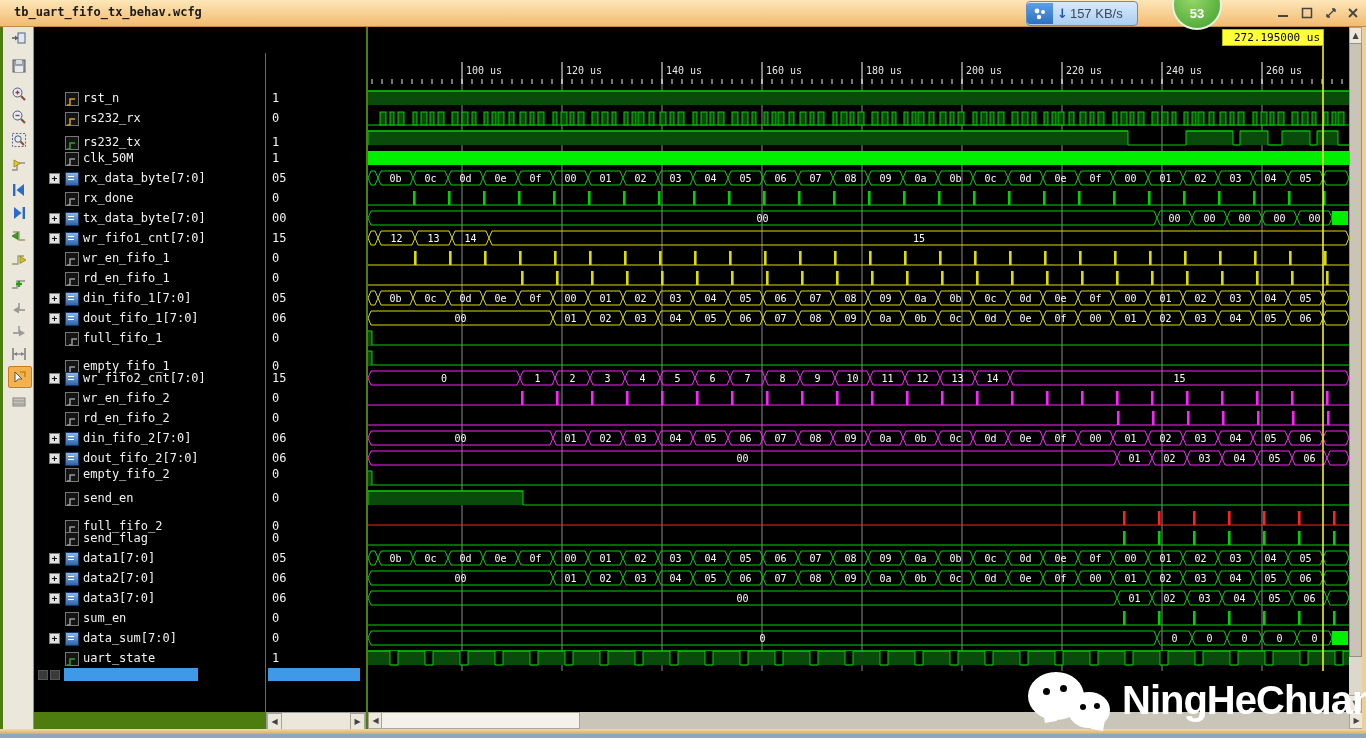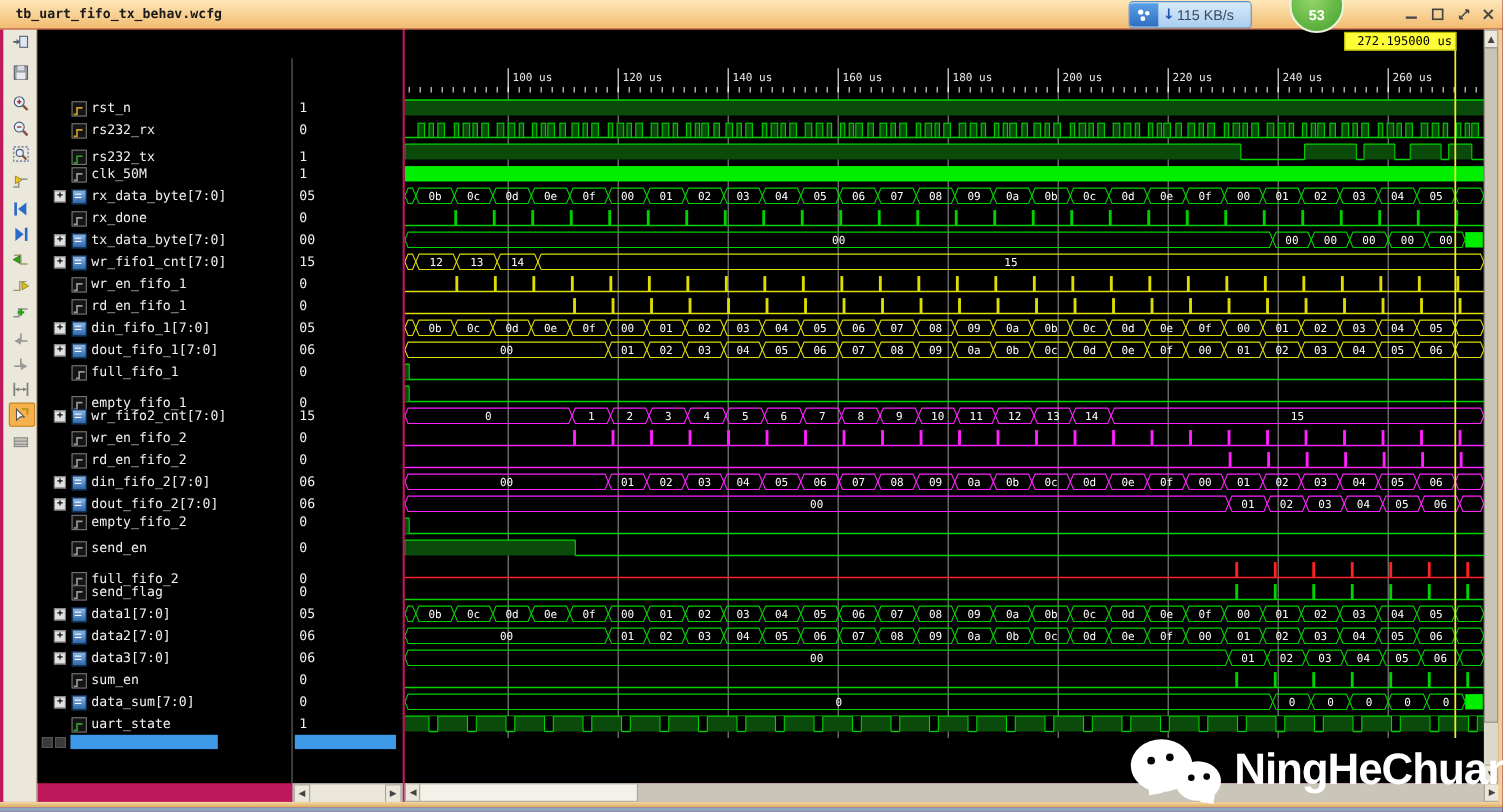--- a/index.html
+++ b/index.html
@@ -1,18 +1,18 @@
 <!DOCTYPE html>
 <html><head>
 <meta charset="utf-8">
 <style>
   html,body{margin:0;padding:0;width:1366px;height:738px;overflow:hidden;background:#000;
     font-family:"Liberation Sans",sans-serif;}
   .abs{position:absolute;}
-  #win{position:absolute;left:0;top:0;width:1366px;height:738px;background:#be185d;}
+  #win{position:absolute;left:0;top:0;width:1366px;height:738px;background:#4d7c0f;}
   
   #titlebar{left:0;top:0;width:1366px;height:26px;
     background:linear-gradient(#fde6b8,#f2bb70);border-bottom:1px solid #c08a48;}
   #title-text{left:14px;top:5px;font:bold 12px "DejaVu Sans Mono",monospace;color:#1a1a1a;}
   
   #net-pill{left:1026px;top:1px;width:110px;height:23px;border:1px solid #5a90c8;border-radius:4px;
     background:linear-gradient(#d8eafc,#a9cdef);display:flex;align-items:center;}
   #net-icon{width:26px;height:21px;background:linear-gradient(#5aa0e8,#2f6fc0);border-radius:3px 0 0 3px;
     display:flex;align-items:center;justify-content:center;}
   #net-arrow{color:#1a55b0;font:bold 13px "DejaVu Sans",sans-serif;margin:0 2px 0 4px;}
@@ -1360,21 +1360,21 @@
 
   <div id="net-pill" class="abs">
     <span id="net-icon">
       <svg width="16" height="16" viewBox="0 0 16 16">
           <circle cx="5" cy="5" r="2.4" fill="#fff"></circle>
           <circle cx="11" cy="6" r="2" fill="#fff"></circle>
           <circle cx="7" cy="11" r="2.2" fill="#fff"></circle>
         </svg>
     </span>
     <span id="net-arrow">↓</span>
-    <span id="net-text">115 KB/s</span>
+    <span id="net-text">157 KB/s</span>
   </div>
   <div id="badge" class="abs">
       <span>53</span>
     </div>
 
   <div class="winbtn abs" style="left:1274px">
     <svg width="12" height="12">
         <line x1="1" y1="9" x2="11" y2="9" stroke="#444" stroke-width="2"></line>
       </svg>
     </div>

